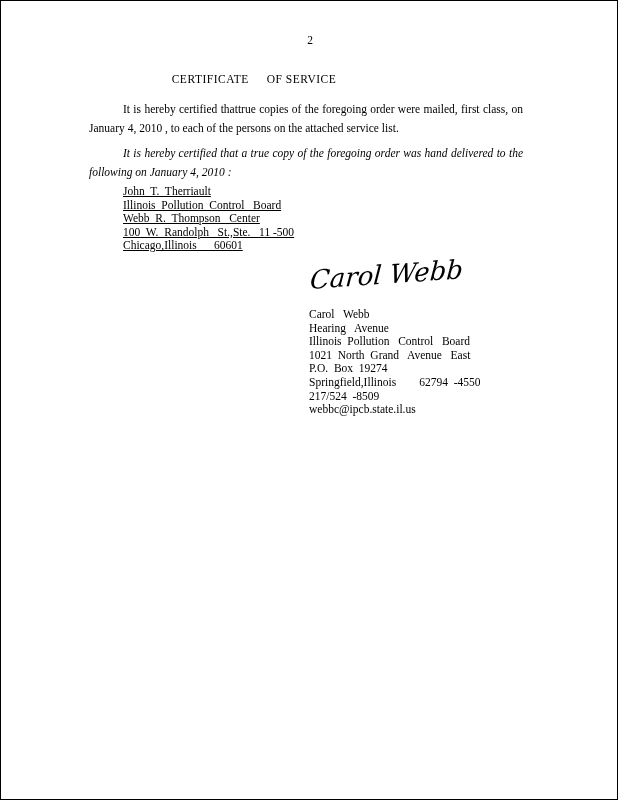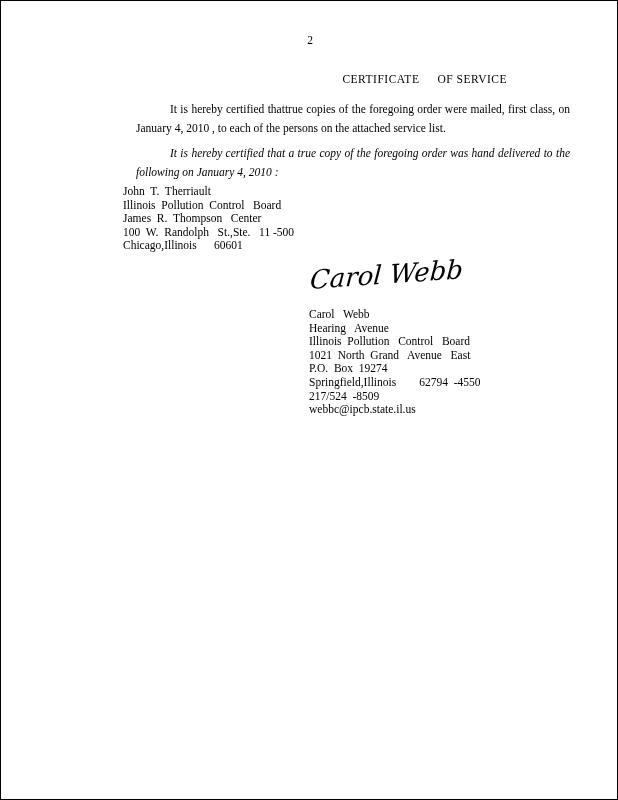--- a/index.html
+++ b/index.html
@@ -31,50 +31,50 @@
     left: 0;
     width: 618px;
     text-align: center;
     font-size: 11.5px;
   }
   .doc-title {
     position: absolute;
     top: 72px;
     left: 0;
     width: 506px;
-    text-align: right;
+    text-align: center;
     font-size: 11.5px;
     letter-spacing: 0.5px;
   }
   .doc-title .gap {
     display: inline-block;
     width: 18px;
   }
   .para {
     position: absolute;
     font-size: 11.5px;
     line-height: 19px;
     text-align: justify;
     width: 434px;
     left: 88px;
-    margin-left: 47px;
   }
   .para .indent {
     display: inline-block;
     width: 34px;
   }
   #para-1 { top: 99px; }
   #para-2 { top: 143px; font-style: italic; }
 
   .address-block {
     position: absolute;
     left: 122px;
     top: 184px;
     font-size: 11.5px;
     line-height: 13.6px;
+    text-decoration: underline;
   }
   .address-block div {
     white-space: pre;
   }
 
   .signature {
     position: absolute;
     left: 308px;
     top: 264px;
     font-family: "DejaVu Serif", serif;
@@ -107,21 +107,21 @@
     <span>CERTIFICATE</span><span class="gap"></span><span>OF SERVICE</span>
   </div>
 
   <div class="para" id="para-1"><span class="indent"></span><span>It is hereby  certified  thattrue   copies  of  the  foregoing   order  were  mailed,   first  class,  on January   4,  2010 ,  to  each  of  the  persons   on  the  attached   service   list.</span></div>
 
   <div class="para" id="para-2"><span class="indent"></span><span>It is hereby  certified  that  a  true  copy  of  the  foregoing   order  was  hand  delivered  to  the following   on January  4,  2010 :</span></div>
 
   <div class="address-block">
     <div>John  T.  Therriault</div>
     <div>Illinois  Pollution  Control   Board</div>
-    <div>James  R.  Thompson   Center</div>
+    <div>Webb  R.  Thompson   Center</div>
     <div>100  W.  Randolph   St.,Ste.   11 -500</div>
     <div>Chicago,Illinois      60601</div>
   </div>
 
   <div class="signature">Carol Webb</div>
 
   <div class="signer-block">
     <div>Carol   Webb</div>
     <div>Hearing   Avenue</div>
     <div>Illinois  Pollution   Control   Board</div>

